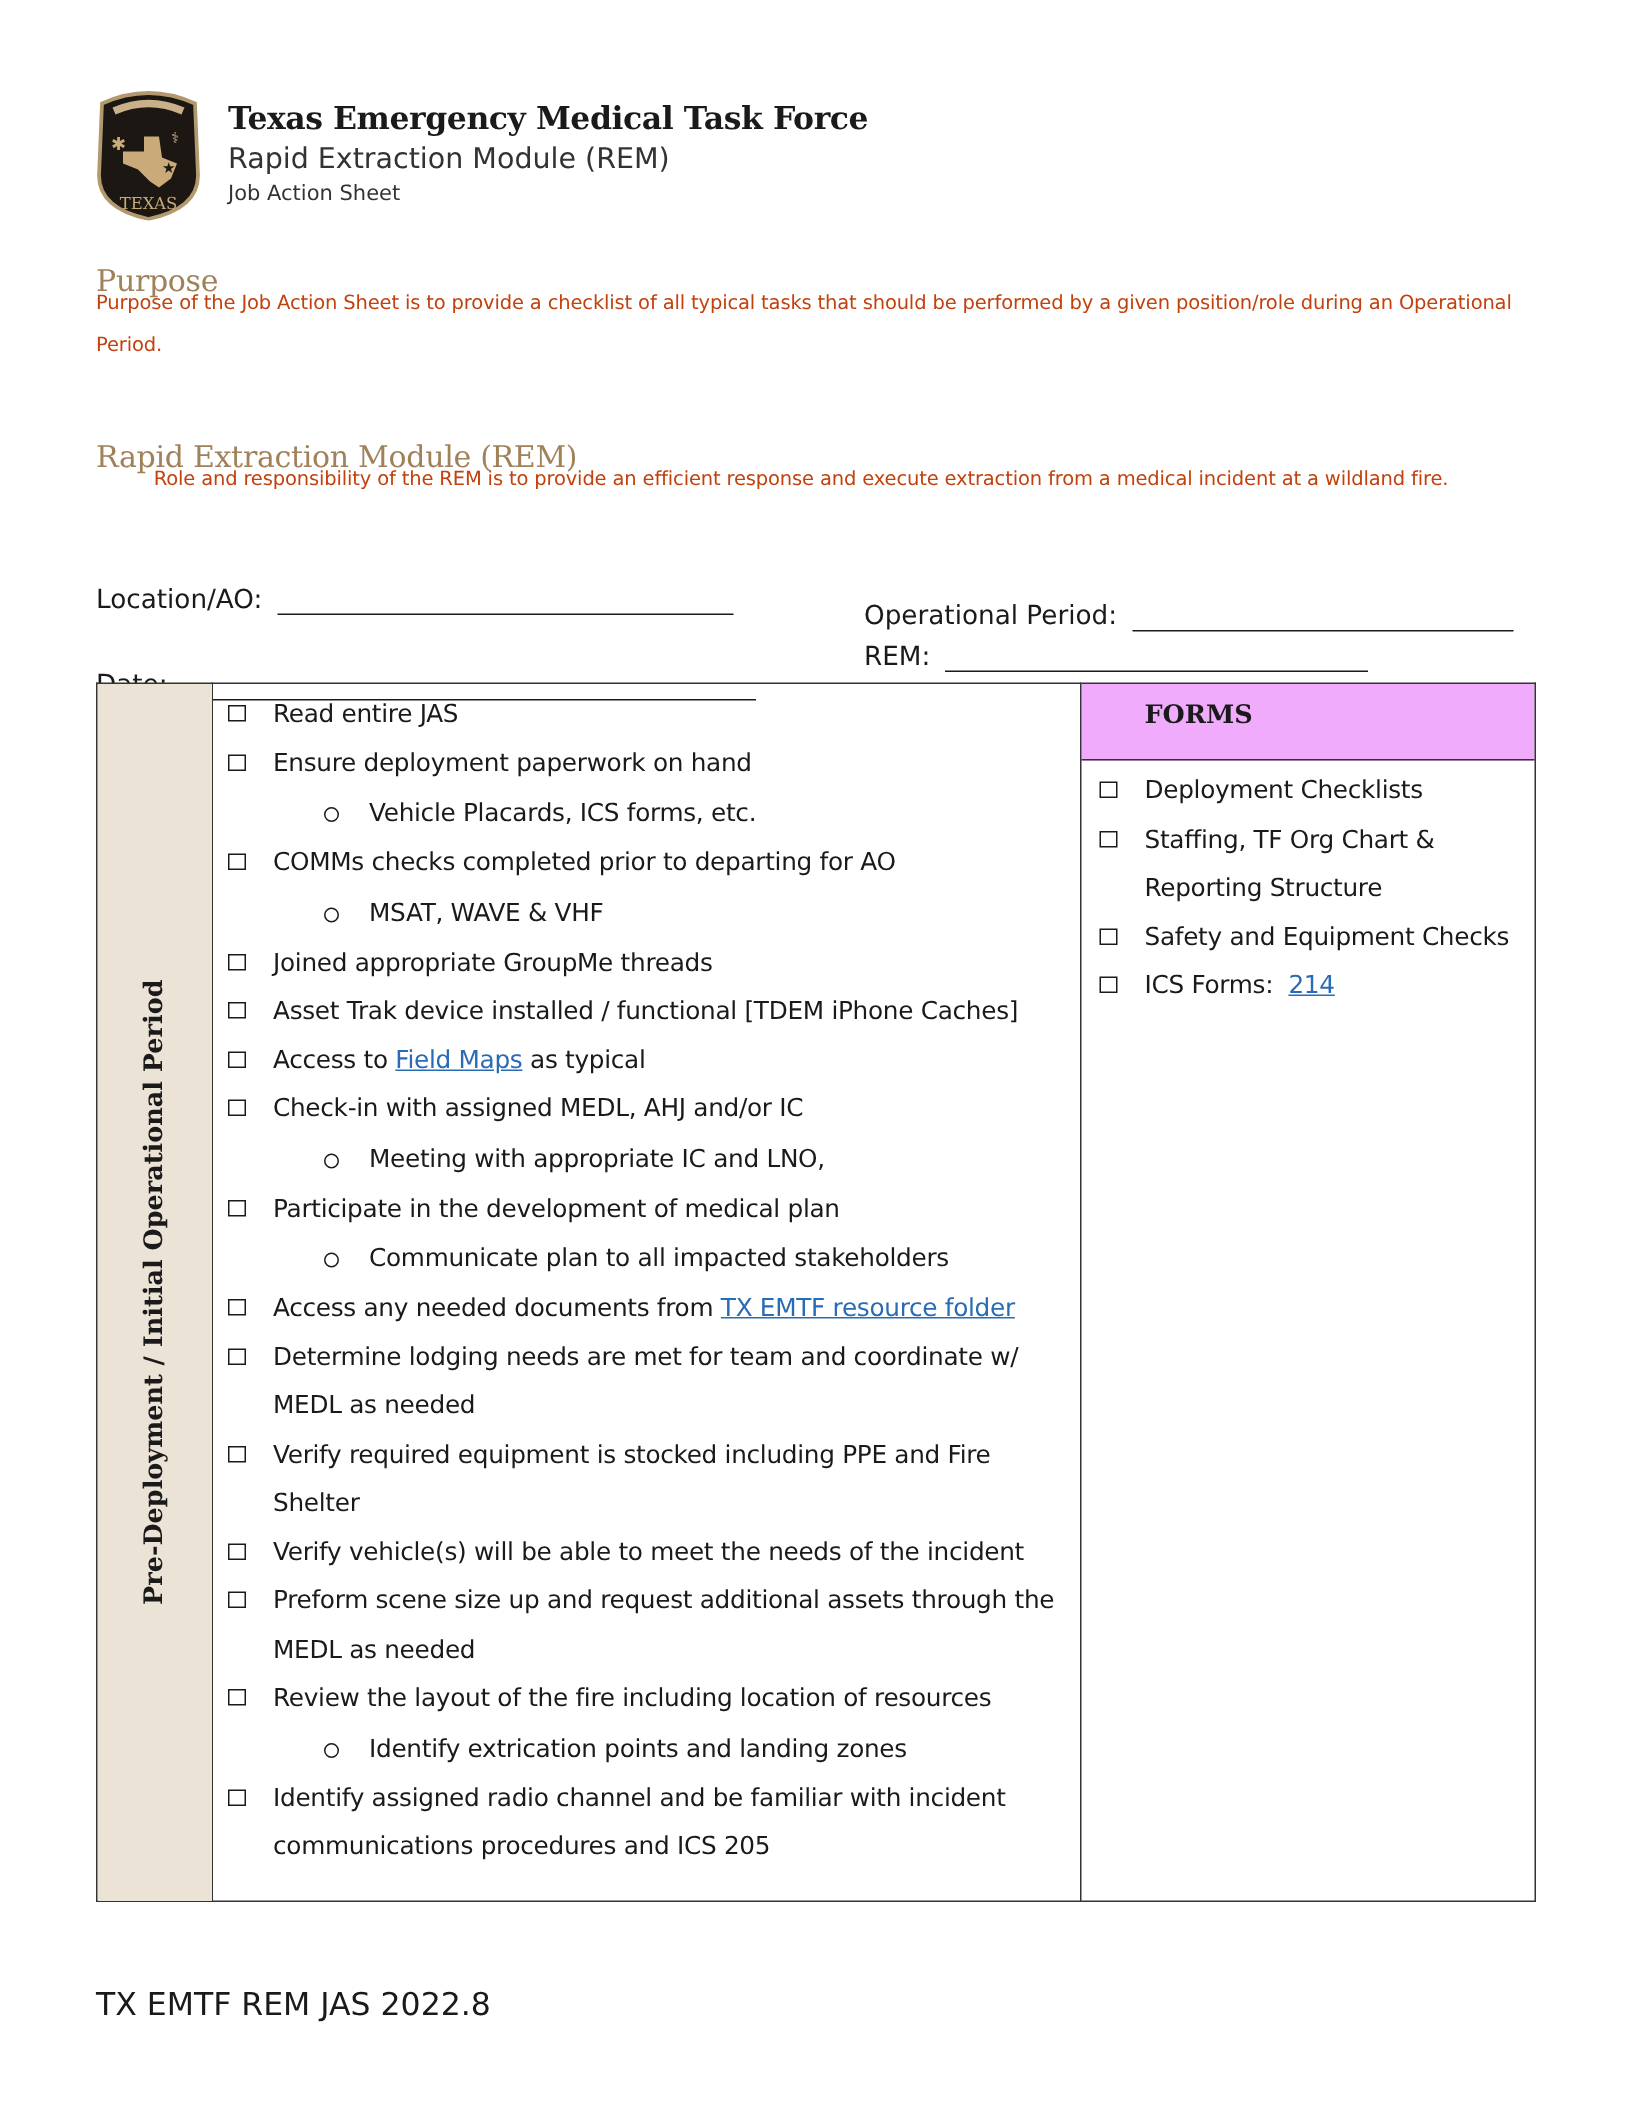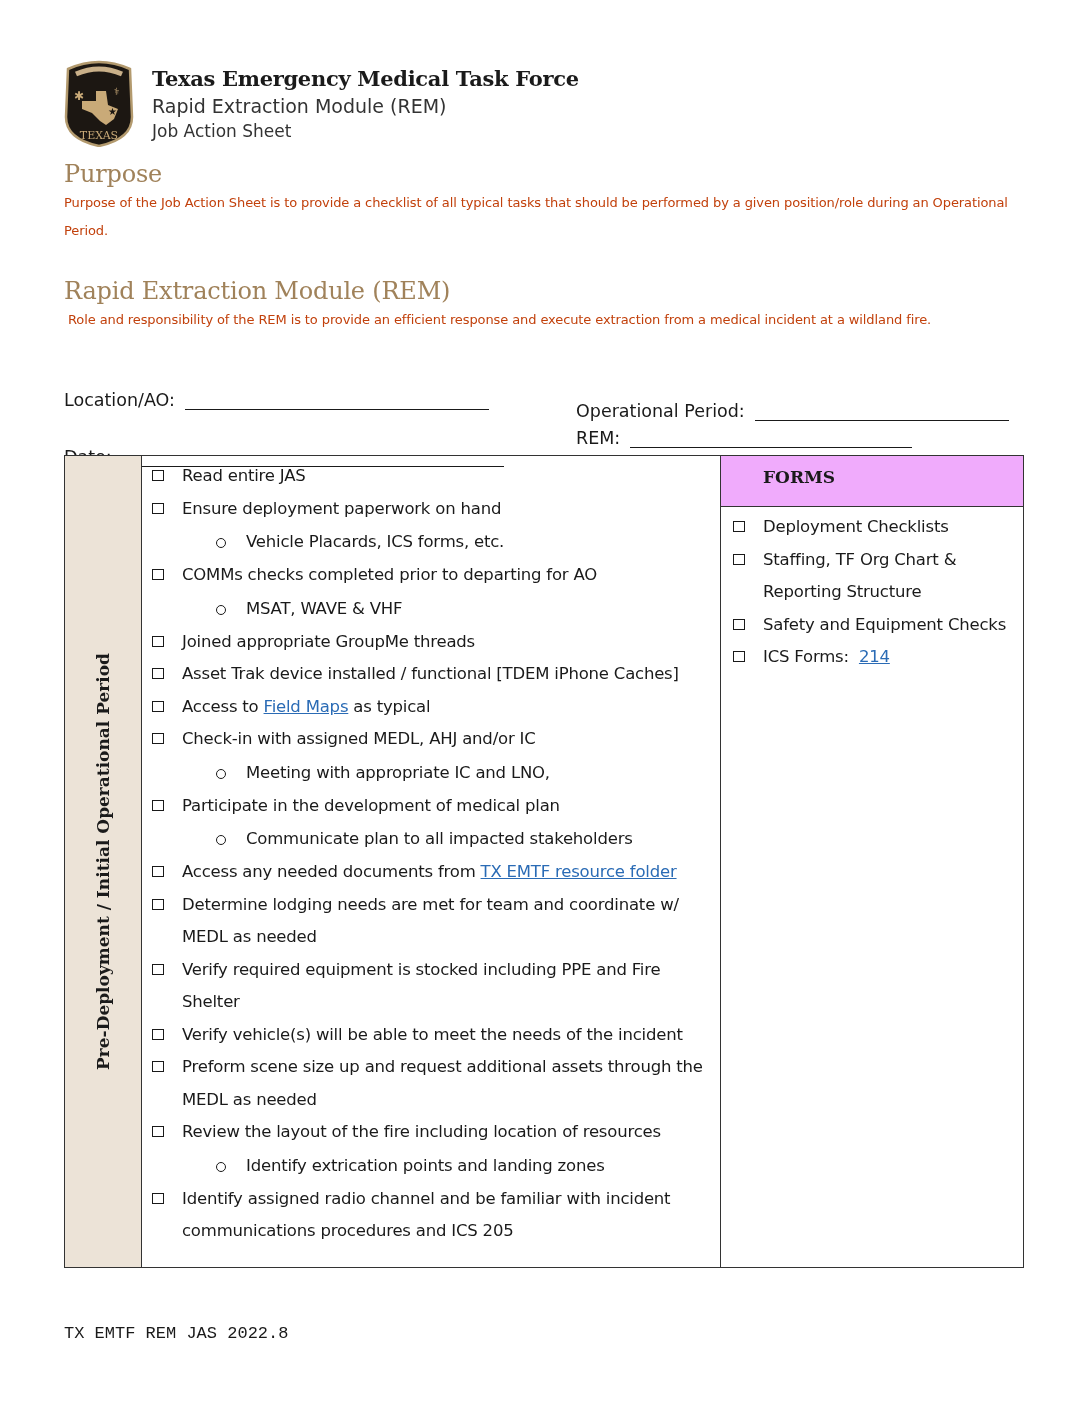--- a/index.html
+++ b/index.html
@@ -3,40 +3,40 @@
 <meta charset="utf-8">
 <style>
   html, body { margin: 0; padding: 0; background: #ffffff; }
   body { width: 1088px; height: 1408px; position: relative; overflow: hidden;
          font-family: "DejaVu Sans", sans-serif; color: #1a1a1a; }
   .abs { position: absolute; }
   .logo { left: 62px; top: 55px; width: 74px; height: 92px; }
   .org-title { left: 152px; top: 66px; font-family: "DejaVu Serif", serif; font-weight: bold;
                font-size: 21px; color: #1a1a1a; letter-spacing: -0.3px; }
   .sub1 { left: 152px; top: 95px; font-size: 19px; color: #333; }
-  .sub2 { left: 152px; top: 121px; font-size: 17px; color: #333; }
-  .h2 { font-family: "DejaVu Serif", serif; font-size: 24px; color: #a0825a; font-weight: normal; letter-spacing: -0.2px; }
+  .sub2 { left: 152px; top: 121px; font-size: 14px; color: #333; }
+  .h2 { font-family: "DejaVu Serif", serif; font-size: 20px; color: #a0825a; font-weight: normal; letter-spacing: -0.2px; margin-top: 15px; }
   .para { font-size: 13px; line-height: 28px; color: #c2410c; width: 970px; letter-spacing: -0.1px; }
   .field { font-size: 17.5px; color: #1a1a1a; display: flex; align-items: flex-end; }
   .field .line { border-bottom: 1.5px solid #1a1a1a; height: 18px; margin-left: 10px; }
   table.jas { position: absolute; left: 64px; top: 455px; width: 960px; border-collapse: collapse; }
   .side { width: 76px; background: #ece3d7; border: 1.5px solid #333; vertical-align: middle; padding: 0; position: relative; }
   .side-label { writing-mode: vertical-rl; transform: rotate(180deg); font-family: "DejaVu Serif", serif;
                 font-weight: bold; font-size: 17px; color: #1a1a1a; margin: 0 auto; white-space: nowrap; }
   .tasks { border: 1.5px solid #333; vertical-align: top; padding: 4px 10px 14px 10px; width: 558px; }
   .forms { border: 1.5px solid #333; vertical-align: top; padding: 0; width: 302px; }
   .forms-head { background: #f0abfc; height: 50px; border-bottom: 1.5px solid #333; font-family: "DejaVu Serif", serif;
                 font-weight: bold; font-size: 17px; padding-left: 42px; line-height: 42px; }
   .item { display: flex; font-size: 16.5px; line-height: 32.5px; letter-spacing: -0.2px; }
   .box { flex: 0 0 12px; width: 11px; height: 11px; border: 1.6px solid #1a1a1a; margin-top: 10px; margin-right: 18px; box-sizing: border-box; }
   .sub { display: flex; font-size: 16.5px; line-height: 34px; padding-left: 64px; letter-spacing: -0.2px; }
   .circ { flex: 0 0 auto; width: 10px; height: 10px; border: 1.4px solid #1a1a1a; border-radius: 50%; margin-top: 13px; margin-right: 20px; box-sizing: border-box; }
   a.lnk { color: #2a6bb5; text-decoration: underline; }
   .forms-list { padding: 4px 10px 0 12px; }
-  .footer { left: 64px; top: 1324px; font-size: 17px; color: #1a1a1a; font-family: Liberation Mono, monospace; }
+  .footer { left: 64px; top: 1324px; font-size: 21px; color: #1a1a1a; }
 </style>
 </head>
 <body>
 
 <div class="abs logo">
   <svg width="74" height="92" viewBox="0 0 74 92">
     <path d="M6 14 Q37 0 68 14 L70 62 Q70 84 37 91 Q4 84 4 62 Z" fill="#1c1712" stroke="#b39a6e" stroke-width="2.5"></path>
     <path d="M14 19 Q37 9 60 19" fill="none" stroke="#c9b089" stroke-width="5"></path>
     <path d="M20 46 L34 46 L34 36 L44 36 L46 50 L56 54 L52 64 L44 70 L38 66 L30 58 L20 54 Z" fill="#c9aa78"></path>
     <text x="12" y="45" font-size="12" fill="#c9aa78" font-family="DejaVu Sans, sans-serif">✱</text>
@@ -47,21 +47,21 @@
 </div>
 
 <div class="abs org-title">Texas Emergency Medical Task Force</div>
 <div class="abs sub1">Rapid Extraction Module (REM)</div>
 <div class="abs sub2">Job Action Sheet</div>
 
 <div class="abs h2" style="left:64px;top:160px;">Purpose</div>
 <div class="abs para" style="left:64px;top:189px;">Purpose of the Job Action Sheet is to provide a checklist of all typical tasks that should be performed by a given position/role during an Operational Period.</div>
 
 <div class="abs h2" style="left:64px;top:277px;">Rapid Extraction Module (REM)</div>
-<div class="abs para" style="left:68px;top:306px;">Role and responsibility of the REM is to provide an efficient response and execute extraction from a medical incident at a wildland fire.</div>
+<div class="abs para" style="left:49px;top:306px;text-align:center;">Role and responsibility of the REM is to provide an efficient response and execute extraction from a medical incident at a wildland fire.</div>
 
 <div class="abs field" style="left:64px;top:390px;">
   <span>Location/AO:</span>
   <span class="line" style="width:304px;"></span>
 </div>
 <div class="abs field" style="left:64px;top:447px;">
   <span>Date:</span>
   <span class="line" style="width:382px;"></span>
 </div>
 <div class="abs field" style="left:576px;top:401px;">

